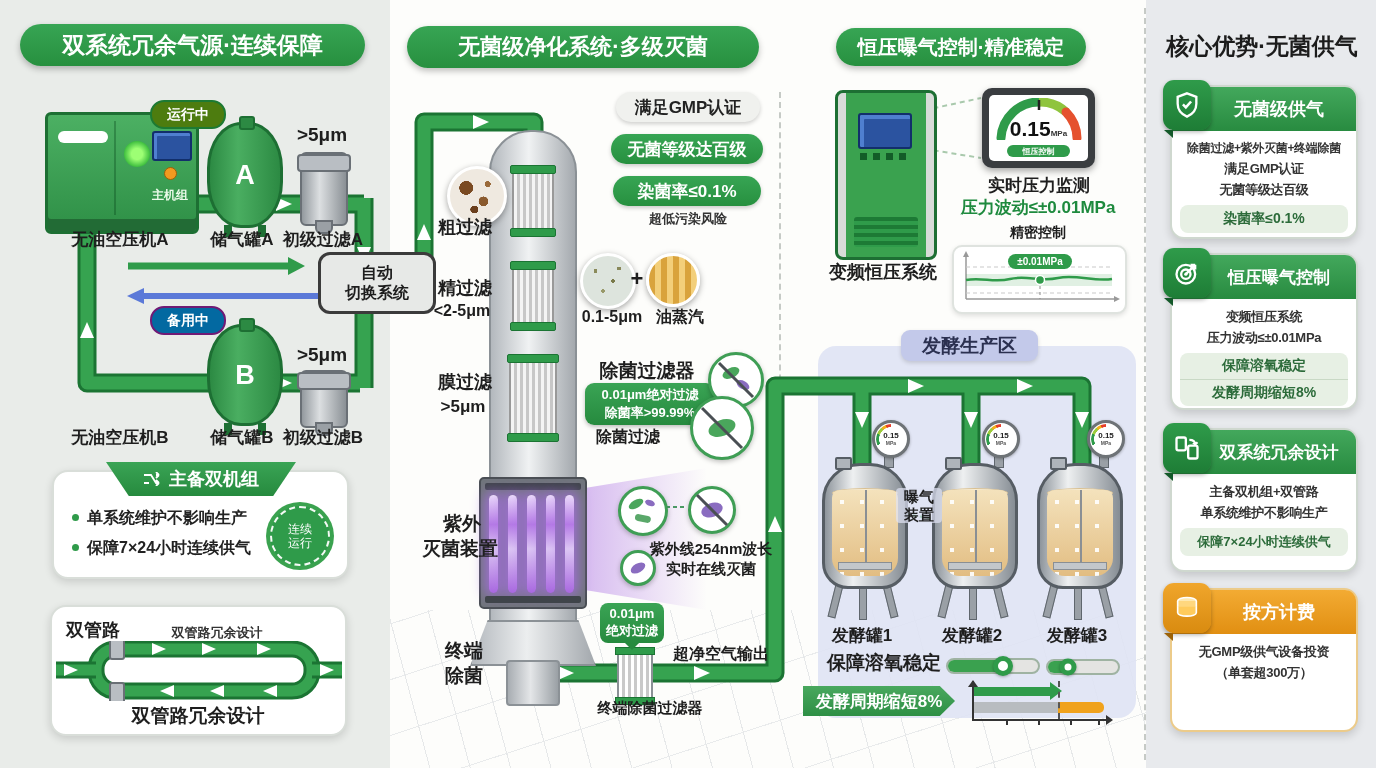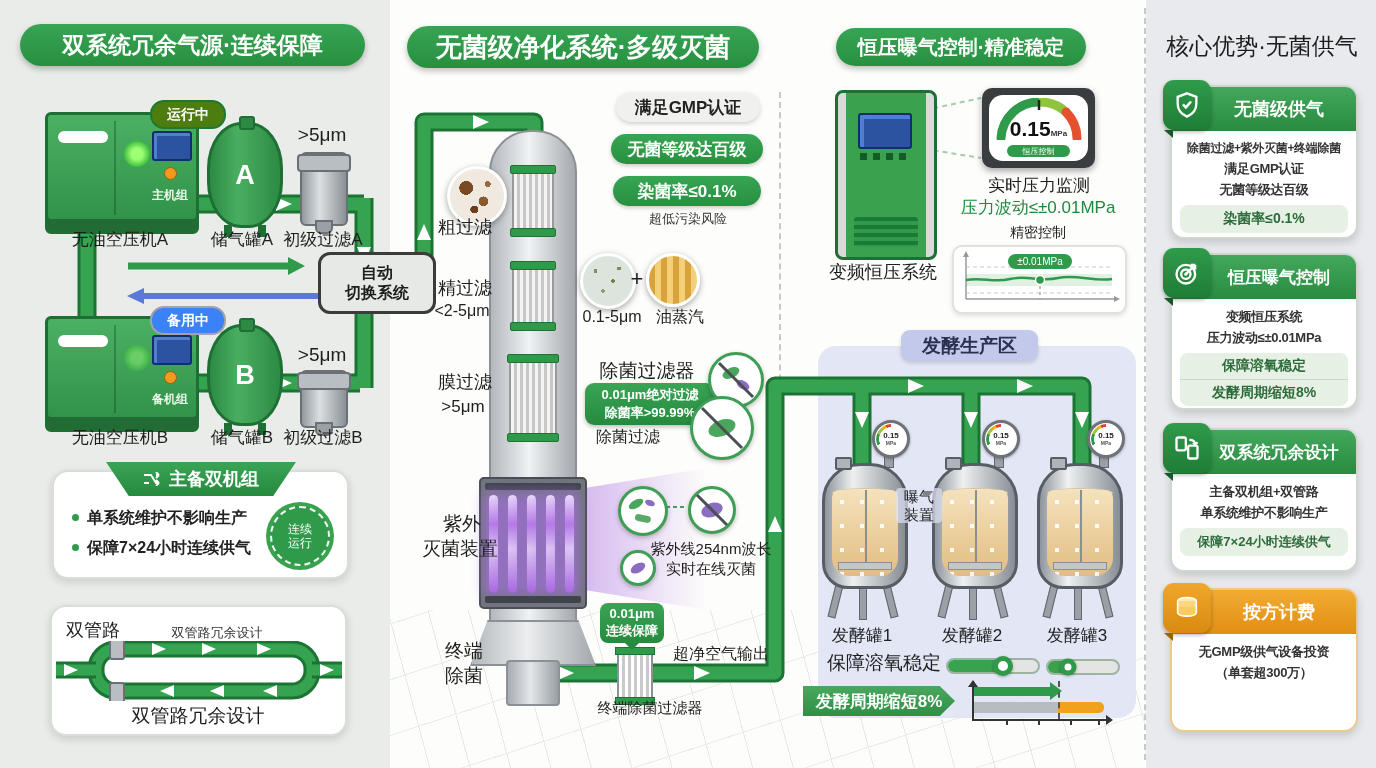--- a/index.html
+++ b/index.html
@@ -1,35 +1,35 @@
 <!DOCTYPE html>
 <html><head>
 <meta charset="utf-8">
 <style>
   html,body{margin:0;padding:0;background:#fff}
   .stage{position:relative;width:1376px;height:768px;overflow:hidden;background:#fdfdfb;
          font-family:"Liberation Sans","DejaVu Sans",sans-serif}
   .abs{position:absolute}
-  .tx{position:absolute;font-weight:normal;color:#1e1e1e;text-align:center;line-height:1.18}
+  .tx{position:absolute;font-weight:bold;color:#1e1e1e;text-align:center;line-height:1.18}
   
   .col1bg{left:0;top:0;width:390px;height:768px;background:#e9ece9}
   .col4bg{left:1146px;top:0;width:230px;height:768px;background:#e8eaed}
   .sep{border-left:2px dashed #c6cac6;width:0}
   .blueprint{left:390px;top:610px;width:756px;height:158px;opacity:.4;
     background-image:repeating-linear-gradient(75deg,transparent 0 38px,#c4cacf 38px 39px),
                      repeating-linear-gradient(-18deg,transparent 0 52px,#ccd1d6 52px 53px);}
   
   .hdr{display:flex;align-items:center;justify-content:center;color:#fff;font-weight:bold;
        background:linear-gradient(180deg,#37a554,#27903f);border-radius:24px;
        box-shadow:0 3px 6px rgba(0,0,0,.25);z-index:4}
   
   .badge{display:flex;align-items:center;justify-content:center;color:#fff;font-size:14px;
          font-weight:bold;border-radius:14px;z-index:5}
   .badge.g{background:#4d7c0f;border:2px solid #1d7a33}
-  .badge.b{background:#3b82f6;border:2px solid #a3a3a3}
+  .badge.b{background:#0369a1;border:2px solid #701a75}
   
   .comp{background:linear-gradient(180deg,#4cb063,#2e8f46);border:3px solid #1d6f33;
         border-radius:6px;z-index:3;box-shadow:inset 0 -12px 0 #226b35}
   .comp .slot{position:absolute;left:10px;top:16px;width:50px;height:12px;background:#fff;border-radius:6px}
   .comp .vline{position:absolute;left:66px;top:6px;bottom:16px;width:2px;background:rgba(0,60,20,.3)}
   .comp .glow{position:absolute;left:76px;top:26px;width:26px;height:26px;border-radius:50%;
         background:radial-gradient(circle,#9dff74 0 30%,#3fbf3f 70%,rgba(40,150,60,0) 100%)}
   .comp .screen{position:absolute;left:104px;top:16px;width:36px;height:26px;background:#2b53a0;
         border:2px solid #122f6b;border-radius:3px;box-shadow:inset 3px 3px 0 #4f7fd0}
   .comp .odot{position:absolute;left:116px;top:52px;width:11px;height:11px;border-radius:50%;
@@ -119,22 +119,22 @@
   
   .cabinet{background:linear-gradient(90deg,#d8dcd8 0 8px,#3aa24f 8px calc(100% - 8px),#d8dcd8 calc(100% - 8px));
         border:3px solid #1d6f33;border-radius:8px;z-index:3}
   .cabinet .cscreen{position:absolute;left:20px;top:20px;width:50px;height:32px;background:#2b53a0;
         border:2px solid #122f6b;border-radius:3px;box-shadow:inset 4px 4px 0 #4f7fd0}
   .cabinet .btns{position:absolute;left:22px;top:60px;width:50px;height:7px;
         background:repeating-linear-gradient(90deg,#135c28 0 7px,transparent 7px 13px)}
   .cabinet .vents{position:absolute;left:16px;right:16px;bottom:10px;height:30px;
         background:repeating-linear-gradient(180deg,#1d7a35 0 4px,#2f9b4a 4px 8px);border-radius:3px}
   .monitor{background:#3a3d40;border-radius:10px;z-index:4;box-shadow:0 3px 7px rgba(0,0,0,.35)}
-  .monitor .mscr{position:absolute;left:7px;top:7px;right:7px;bottom:7px;background:#fff;border-radius:14px;overflow:hidden}
-  .mpill{position:absolute;background:#2f9b4a;color:#fff;border-radius:8px;font-weight:normal;
+  .monitor .mscr{position:absolute;left:7px;top:7px;right:7px;bottom:7px;background:#fff;border-radius:5px;overflow:hidden}
+  .mpill{position:absolute;background:#2f9b4a;color:#fff;border-radius:8px;font-weight:bold;
         display:flex;align-items:center;justify-content:center}
   .trend{background:#fff;border:2px solid #dfe3df;border-radius:10px;z-index:4;box-shadow:0 2px 5px rgba(0,0,0,.12)}
   .zonebg{background:#dfe3f4;border-radius:18px;z-index:1;opacity:.9}
   .zonepill{display:flex;align-items:center;justify-content:center;background:#c3c9ea;color:#2b3050;
         font-weight:bold;border-radius:9px;z-index:4;box-shadow:0 2px 4px rgba(0,0,0,.15)}
   .ferm{background:linear-gradient(90deg,#8e959c,#eef0f1 35%,#868d94);border:3px solid #565d64;
         border-radius:38px 38px 26px 26px;z-index:3}
   .ferm .liq{position:absolute;left:7px;right:7px;top:24px;bottom:10px;border-radius:8px 8px 18px 18px;
         background:linear-gradient(180deg,#f4e2bc,#e2bd82);overflow:hidden;
         background-image:radial-gradient(circle 2.5px at 10px 12px,rgba(255,255,255,.9) 95%,transparent),
@@ -287,28 +287,20 @@
   <div class="tx" style="left:48px;top:230px;width:144px;font-size:17px;z-index:4">无油空压机A</div>
   <div class="tx" style="left:202px;top:230px;width:80px;font-size:17px;z-index:4">储气罐A</div>
   <div class="tx" style="left:278px;top:230px;width:90px;font-size:17px;z-index:4">初级过滤A</div>
 
   <div class="abs swbox" style="left:318px;top:252px;width:112px;height:56px">
     <div>自动</div>
     <div>切换系统</div>
   </div>
 
   <div class="abs badge b" style="left:150px;top:306px;width:72px;height:25px">备用中</div>
-  <div class="abs comp" style="left:45px;top:316px;width:148px;height:110px">
-    <span class="slot"></span>
-    <span class="vline"></span>
-    <span class="glow" style="opacity:.45"></span>
-    <span class="screen"></span>
-    <span class="odot"></span>
-    <span class="ctag">备机组</span>
-  </div>
   <div class="abs tank" style="left:207px;top:324px;width:70px;height:96px">
     <span class="letter">B</span>
   </div>
   <div class="tx" style="left:285px;top:344px;width:74px;font-size:19px;z-index:4">&gt;5μm</div>
   <div class="abs filt" style="left:300px;top:370px;width:44px;height:54px"></div>
   <div class="tx" style="left:48px;top:428px;width:144px;font-size:17px;z-index:4">无油空压机B</div>
   <div class="tx" style="left:202px;top:428px;width:80px;font-size:17px;z-index:4">储气罐B</div>
   <div class="tx" style="left:278px;top:428px;width:90px;font-size:17px;z-index:4">初级过滤B</div>
 
   <div class="abs wcard" style="left:52px;top:470px;width:293px;height:105px">
@@ -346,21 +338,21 @@
           <polygon points="150,2 164,8 150,14"></polygon>
           <polygon points="205,2 219,8 205,14"></polygon>
         <polygon points="122,44 108,50 122,56"></polygon>
           <polygon points="172,44 158,50 172,56"></polygon>
           <polygon points="225,44 211,50 225,56"></polygon>
       </g>
     </svg>
     <div class="tx" style="left:46px;top:98px;width:200px;font-size:19px">双管路冗余设计</div>
   </div>
 
-  <div class="abs hdr" style="left:407px;top:26px;width:352px;height:42px;font-size:26px">无菌级净化系统·多级灭菌</div>
+  <div class="abs hdr" style="left:407px;top:26px;width:352px;height:42px;font-size:22px">无菌级净化系统·多级灭菌</div>
   <div class="abs pillA" style="left:616px;top:92px;width:144px;height:30px;font-size:17px">满足GMP认证</div>
   <div class="abs pillB" style="left:611px;top:134px;width:152px;height:30px;font-size:17px">无菌等级达百级</div>
   <div class="abs pillB" style="left:613px;top:176px;width:148px;height:30px;font-size:17px">染菌率≤0.1%</div>
   <div class="tx" style="left:618px;top:211px;width:140px;font-size:13px;color:#333;z-index:4">超低污染风险</div>
 
   <div class="abs tower" style="left:489px;top:130px;width:84px;height:498px"></div>
   <div class="abs flare" style="left:470px;top:620px;width:122px;height:42px"></div>
   <div class="abs pedestal" style="left:506px;top:660px;width:50px;height:42px"></div>
 
   <div class="abs cart" style="left:512px;top:170px;width:38px;height:58px"></div>
@@ -428,21 +420,21 @@
   <div class="bact" style="left:620px;top:550px;width:30px;height:30px">
     <svg width="30" height="30" viewBox="0 0 30 30">
         <ellipse cx="15" cy="15" rx="8" ry="4.5" fill="#8a6cc0" transform="rotate(-30 15 15)"></ellipse>
       </svg>
   </div>
   <div class="tx" style="left:648px;top:540px;width:126px;font-size:15px;z-index:5">紫外线254nm波长</div>
   <div class="tx" style="left:658px;top:560px;width:106px;font-size:15px;z-index:5">实时在线灭菌</div>
 
   <div class="tag" style="left:600px;top:603px;width:64px;height:40px">
     <span>0.01μm</span>
-      <span>连续保障</span>
+      <span>绝对过滤</span>
   </div>
   <div class="tx" style="left:440px;top:640px;width:48px;font-size:19px;z-index:4">终端</div>
   <div class="tx" style="left:440px;top:665px;width:48px;font-size:19px;z-index:4">除菌</div>
   <div class="abs tfilt" style="left:617px;top:651px;width:32px;height:46px"></div>
   <div class="tx" style="left:666px;top:645px;width:110px;font-size:16px;z-index:4">超净空气输出</div>
   <div class="tx" style="left:592px;top:699px;width:116px;font-size:15px;z-index:4">终端除菌过滤器</div>
 
   <div class="abs hdr" style="left:836px;top:28px;width:250px;height:38px;font-size:20px">恒压曝气控制·精准稳定</div>
 
   <div class="abs cabinet" style="left:835px;top:90px;width:96px;height:164px">

